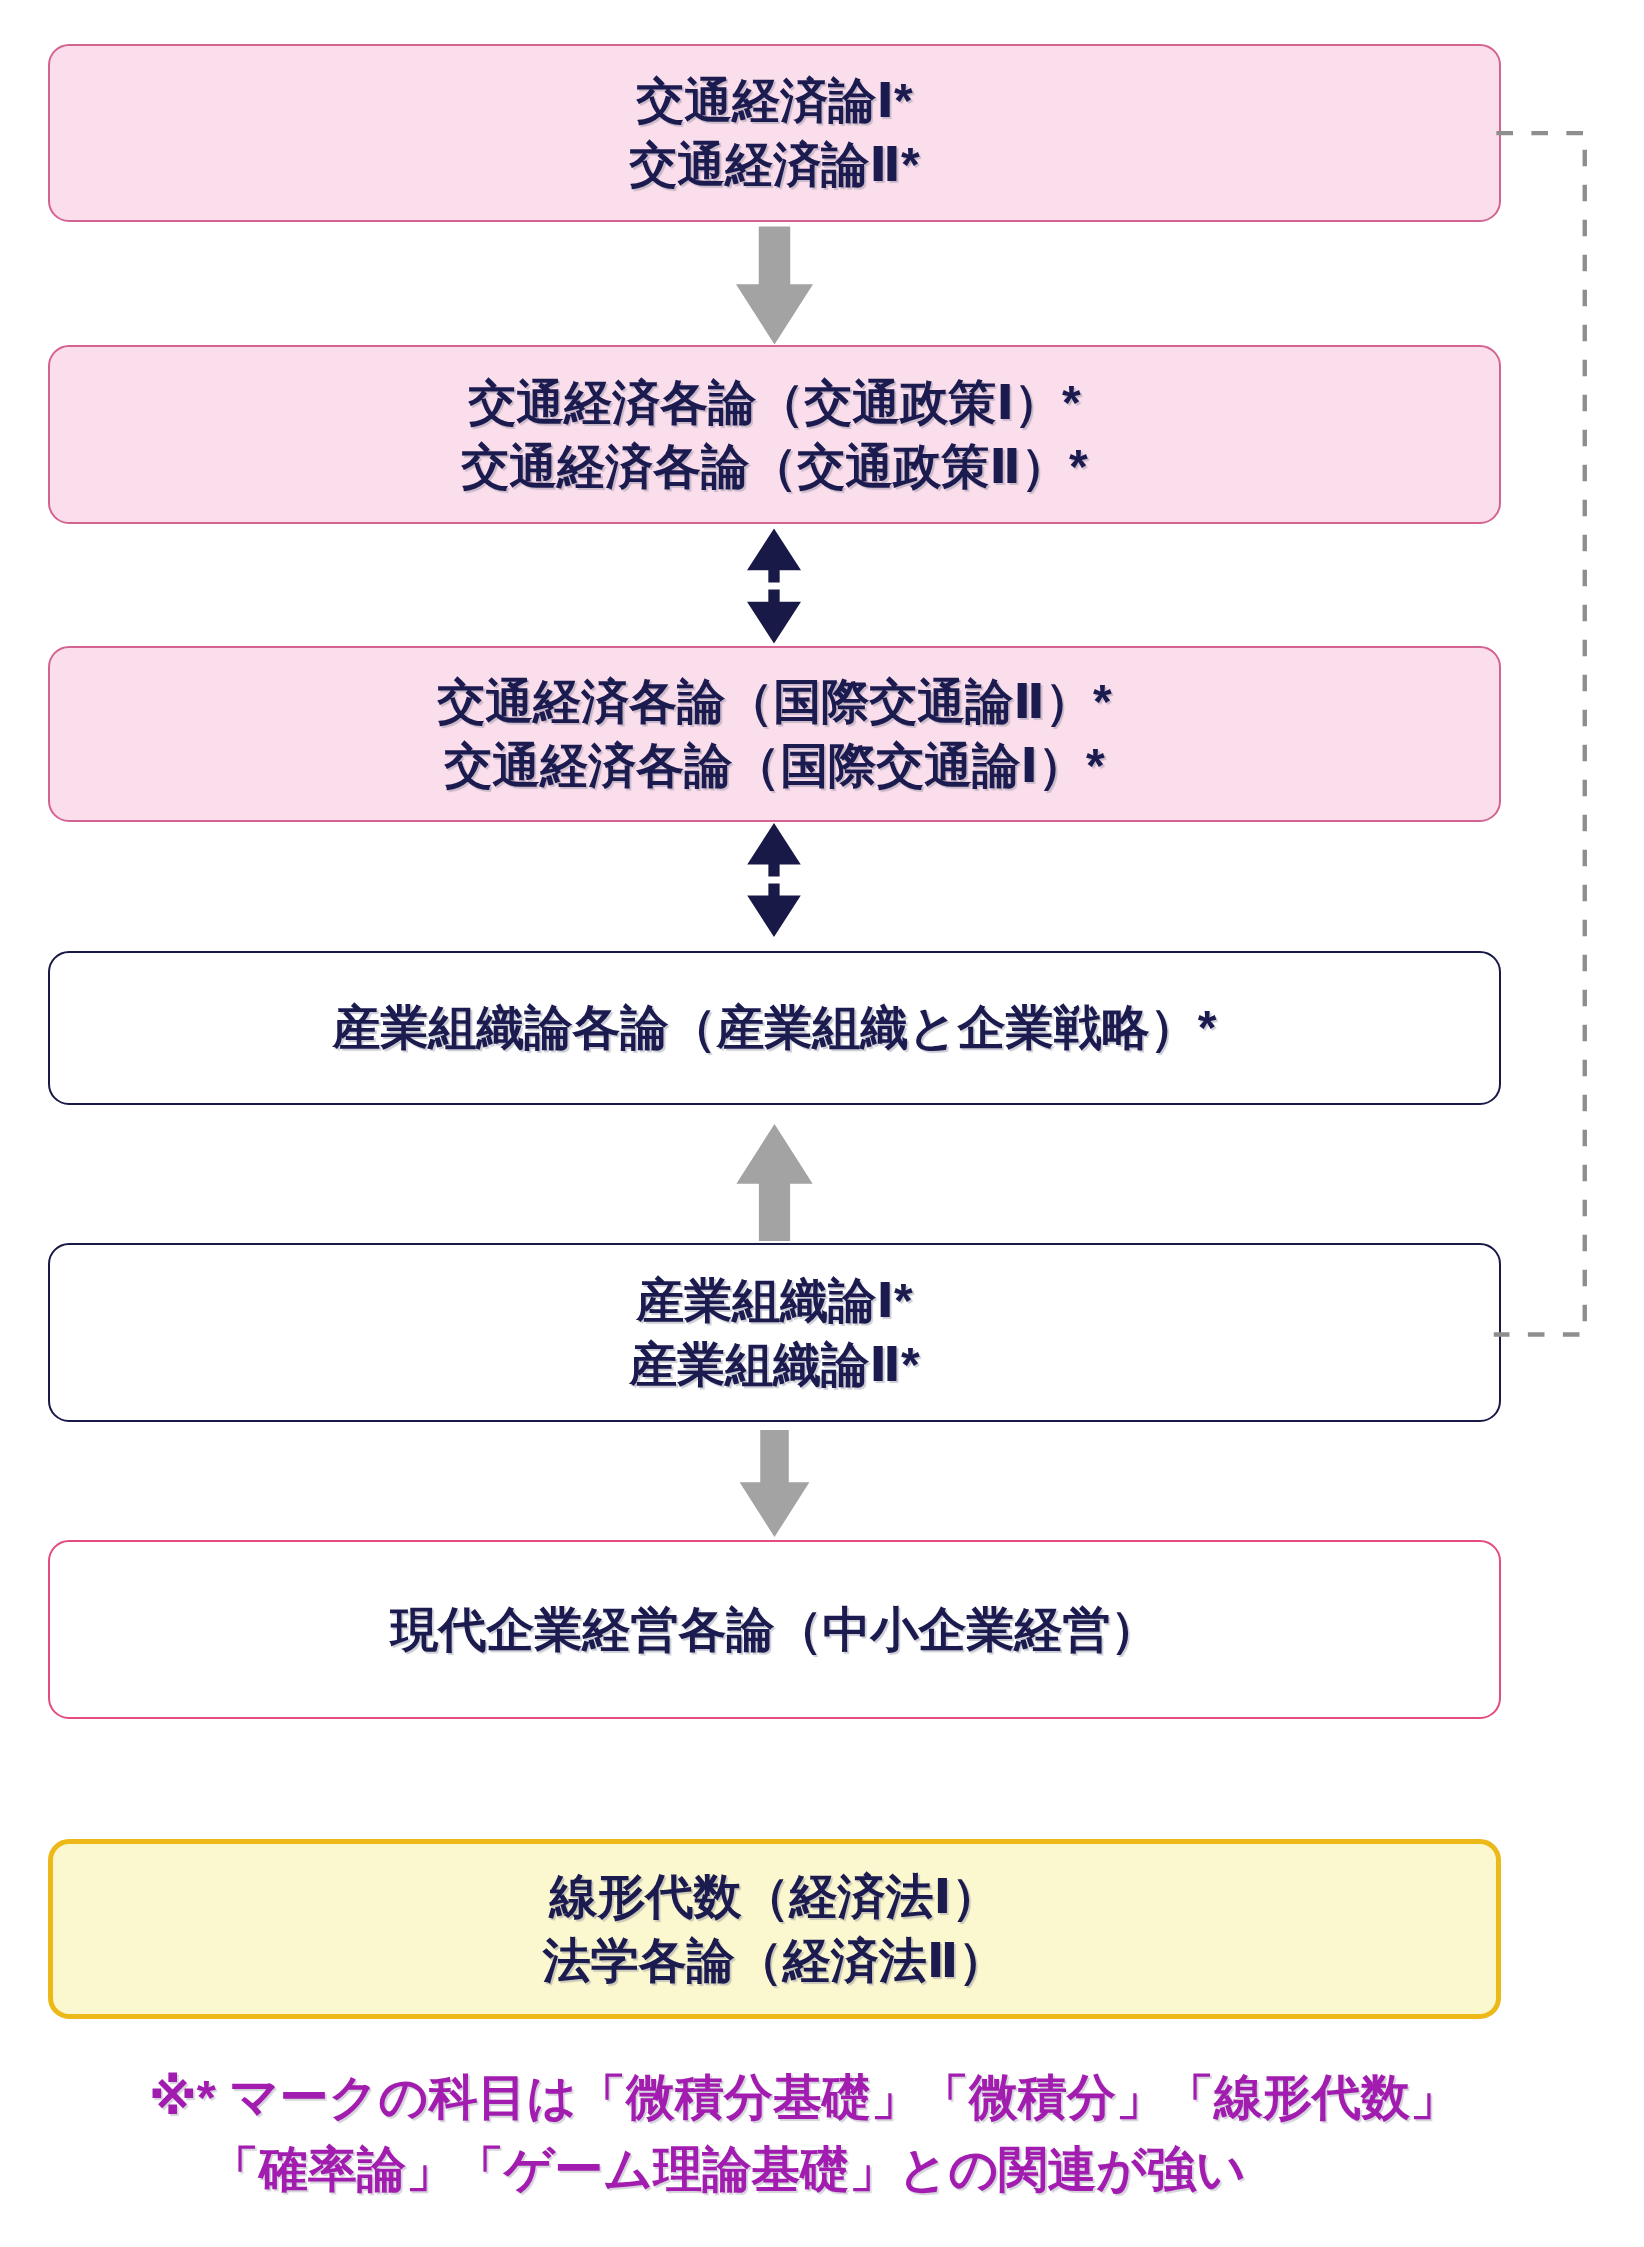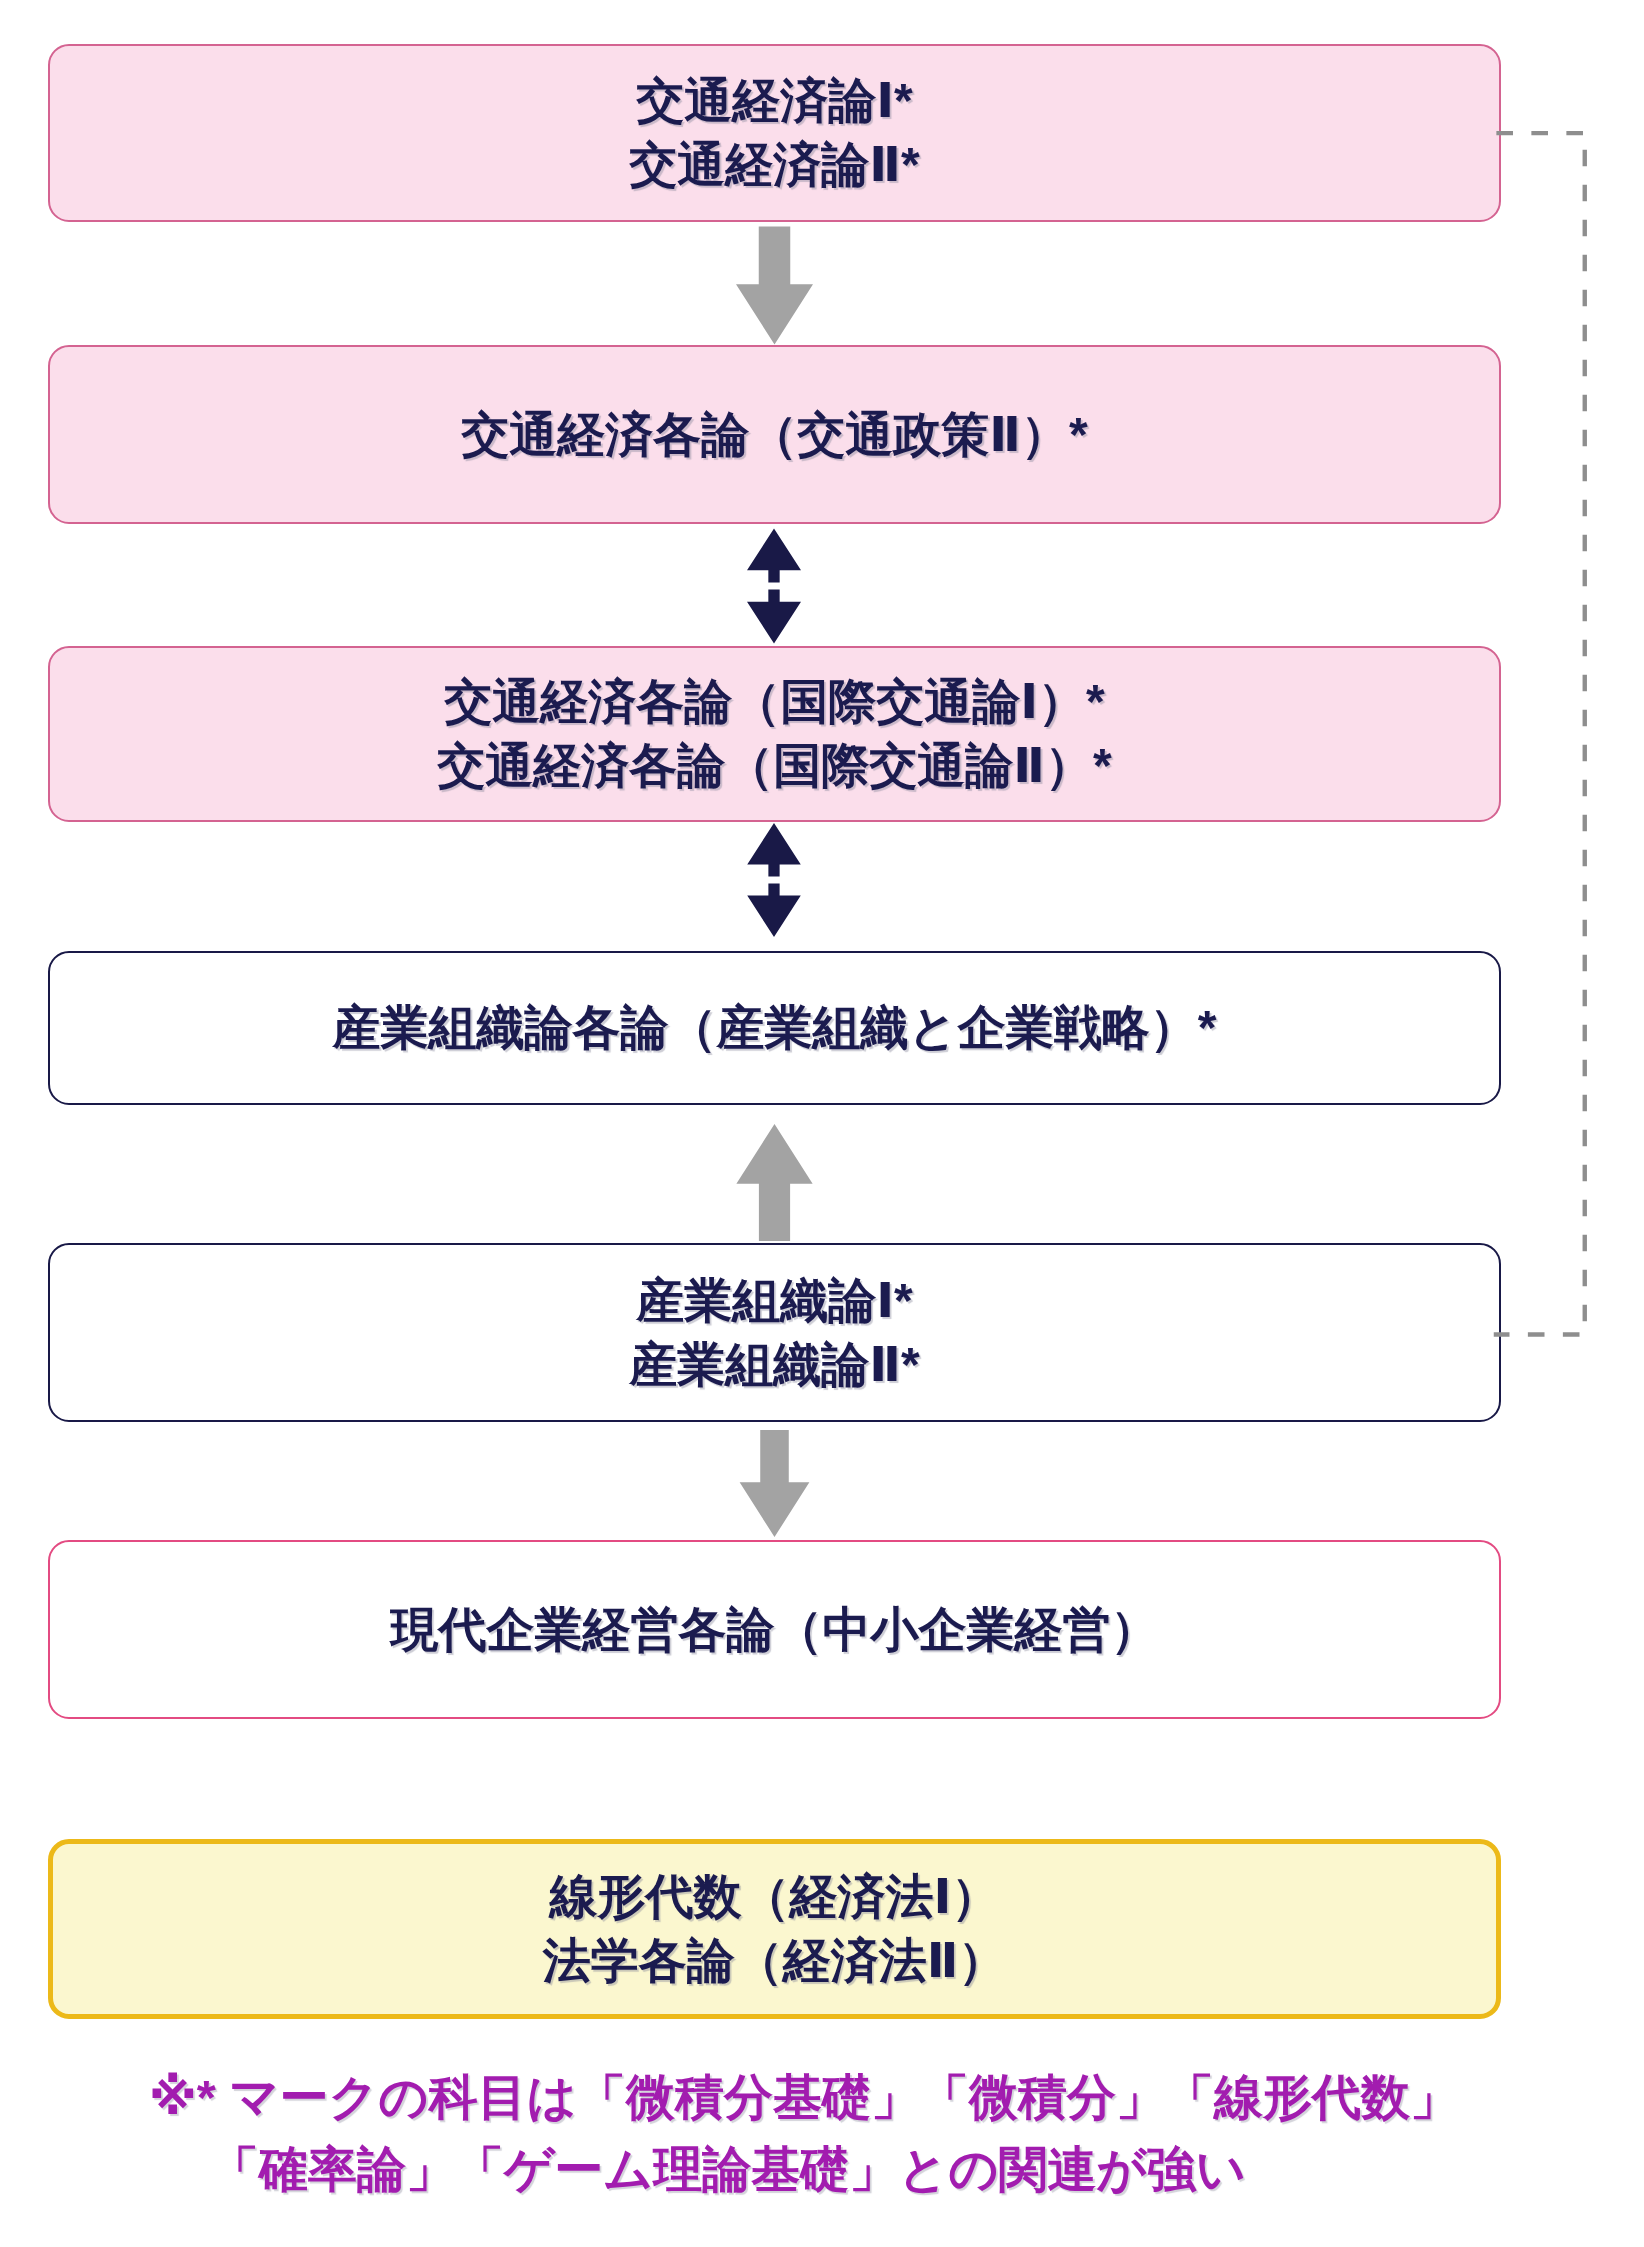--- a/index.html
+++ b/index.html
@@ -60,31 +60,32 @@
   <div class="course-box box-pink" style="top:44px; height:178px;">
     <div class="box-line">交通経済論Ⅰ*</div>
     <div class="box-line">交通経済論Ⅱ*</div>
   </div>
 
   <svg class="arrow" style="left:736px; top:226px;" width="77" height="119" viewBox="0 0 88 135">
     <path d="M26,0 H62 V66 H88 L44,135 L0,66 H26 Z" fill="#a3a3a3"></path>
   </svg>
 
   <div class="course-box box-pink" style="top:345px; height:179px;">
+    <div class="box-line">交通経済各論（交通政策Ⅰ）*</div>
     <div class="box-line">交通経済各論（交通政策Ⅱ）*</div>
   </div>
 
   <svg class="arrow" style="left:747px; top:528px;" width="54" height="116" viewBox="0 0 62 132">
     <path d="M31,0 L62,48 H37.5 V62 H24.5 V48 H0 Z" fill="#191947"></path>
     <path d="M24.5,70 H37.5 V84 H62 L31,132 L0,84 H24.5 Z" fill="#191947"></path>
   </svg>
 
   <div class="course-box box-pink" style="top:646px; height:176px;">
+    <div class="box-line">交通経済各論（国際交通論Ⅱ）*</div>
     <div class="box-line">交通経済各論（国際交通論Ⅰ）*</div>
-    <div class="box-line">交通経済各論（国際交通論Ⅱ）*</div>
   </div>
 
   <svg class="arrow" style="left:747px; top:823px;" width="54" height="114" viewBox="0 0 62 132">
     <path d="M31,0 L62,48 H37.5 V62 H24.5 V48 H0 Z" fill="#191947"></path>
     <path d="M24.5,70 H37.5 V84 H62 L31,132 L0,84 H24.5 Z" fill="#191947"></path>
   </svg>
 
   <div class="course-box box-navy" style="top:941px; height:154px;margin-top:10px;">
     <div class="box-line">産業組織論各論（産業組織と企業戦略）*</div>
   </div>

